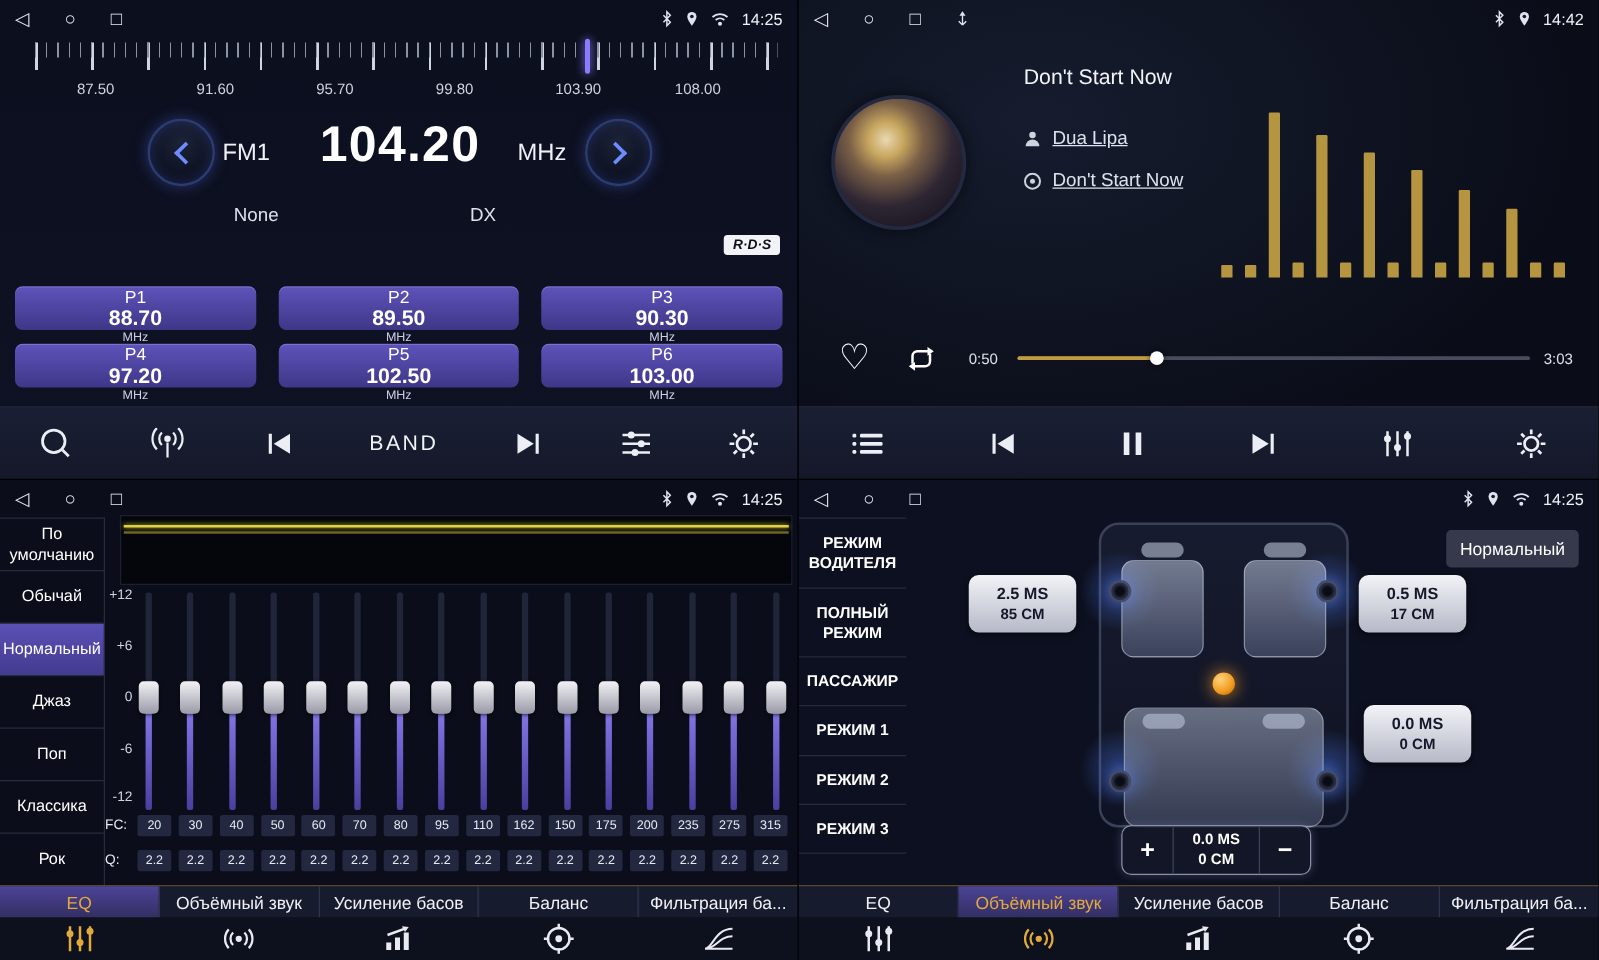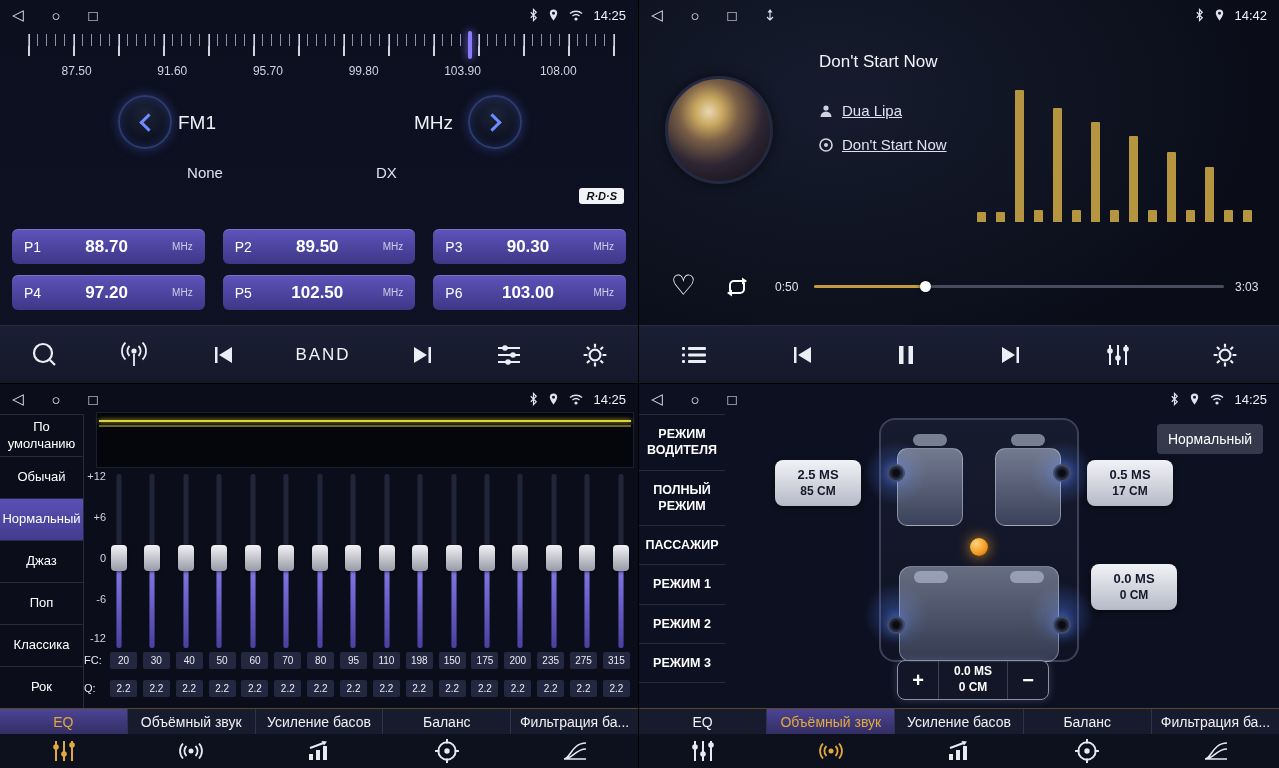--- a/index.html
+++ b/index.html
@@ -32,21 +32,21 @@
   .chev { width:13px; height:13px; border-left:3px solid #6f8cff; border-bottom:3px solid #6f8cff; }
   .chev.left { transform:rotate(45deg); margin-left:6px; }
   .chev.right { transform:rotate(-135deg); margin-right:6px; }
   .band-label { position:absolute; left:178px; top:112px; font-size:19px; color:#f0f1f7; }
   .freq-big { position:absolute; left:236px; top:94px; width:168px; text-align:center; font-size:40px; font-weight:bold; letter-spacing:1px; }
   .freq-unit { position:absolute; left:414px; top:112px; font-size:19px; color:#f0f1f7; }
   .sub-status { position:absolute; top:164px; font-size:15px; color:#dfe2ee; }
   .rds-badge { position:absolute; right:14px; top:188px; background:#f2f3f7; color:#0b0d18; font-size:11px; font-weight:bold; font-style:italic; padding:2px 7px; border-radius:3px;text-align:center; }
   .presets { position:absolute; left:12px; right:12px; top:229px; display:grid; grid-template-columns:repeat(3,1fr); column-gap:18px; row-gap:11px; }
   .preset { height:35px; display:flex; align-items:center; padding:0 12px; border-radius:6px;
-    background:linear-gradient(180deg,#5e53bb,#3e3787); box-shadow:inset 0 1px 0 rgba(255,255,255,.18); cursor:pointer; }
+    background:linear-gradient(180deg,#5e53bb,#3e3787); box-shadow:inset 0 1px 0 rgba(255,255,255,.18); cursor:pointer;flex-direction:column; }
   .preset .pid { font-size:14px; }
   .preset .pfreq { flex:1; text-align:center; font-size:17px; font-weight:bold; }
   .preset .punit { font-size:10px; color:#cfd0e8; }
   .navbar { position:absolute; bottom:0; left:0; right:0; height:58px; border-top:1px solid #262b3d;
     background:linear-gradient(180deg,#1b1f34,#141829); display:flex; align-items:center; justify-content:space-around; }
   .navico { display:flex; align-items:center; justify-content:center; color:#eceef5; cursor:pointer; }
   .band-btn { font-size:17px; letter-spacing:2px; color:#f2f3f8; cursor:pointer; }
 
   
   .album-art { position:absolute; left:26px; top:76px; width:108px; height:108px; border-radius:50%;
@@ -161,20 +161,21 @@
     <span class="scale-label" style="left:27%">91.60</span>
     <span class="scale-label" style="left:42%">95.70</span>
     <span class="scale-label" style="left:57%">99.80</span>
     <span class="scale-label" style="left:72.5%">103.90</span>
     <span class="scale-label" style="left:87.5%">108.00</span>
 
     <div class="chev-btn" style="left:118px; top:95px;">
         <span class="chev left"></span>
       </div>
     <span class="band-label">FM1</span>
+    <div class="freq-big">104.20</div>
     <span class="freq-unit">MHz</span>
     <div class="chev-btn" style="left:468px; top:95px;">
         <span class="chev right"></span>
       </div>
 
     <span class="sub-status" style="left:170px; width:70px; text-align:center;">None</span>
     <span class="sub-status" style="left:376px;">DX</span>
     <span class="rds-badge">R·D·S</span>
 
     <div class="presets">
@@ -529,21 +530,21 @@
     <div class="val-row" style="top:268px;">
         <div class="valbox">20</div>
         <div class="valbox">30</div>
         <div class="valbox">40</div>
         <div class="valbox">50</div>
         <div class="valbox">60</div>
         <div class="valbox">70</div>
         <div class="valbox">80</div>
         <div class="valbox">95</div>
         <div class="valbox">110</div>
-        <div class="valbox">198</div>
+        <div class="valbox">162</div>
         <div class="valbox">150</div>
         <div class="valbox">175</div>
         <div class="valbox">200</div>
         <div class="valbox">235</div>
         <div class="valbox">275</div>
         <div class="valbox">315</div>
       </div>
     <span class="row-label" style="top:298px;">Q:</span>
     <div class="val-row" style="top:296px;">
         <div class="valbox">2.2</div>

